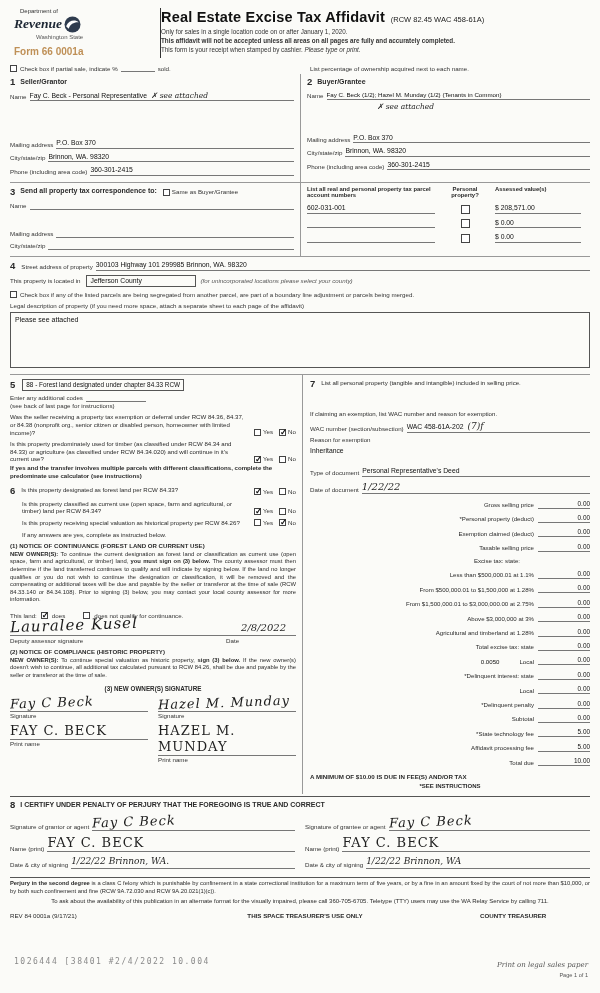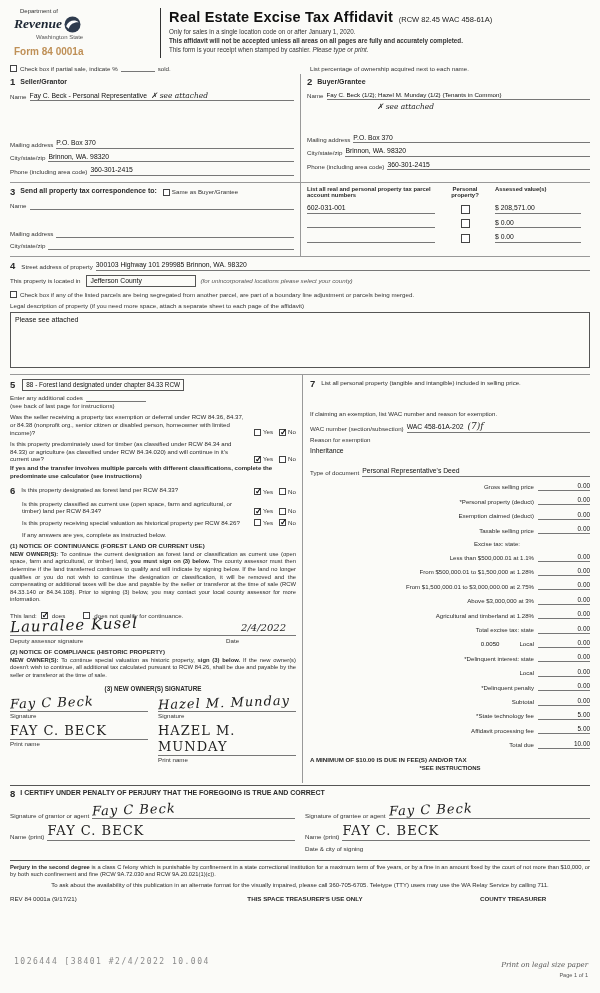--- a/index.html
+++ b/index.html
@@ -20,21 +20,21 @@
   .num{font-weight:bold;font-size:9.5px;margin-right:3px;line-height:1}
   .sec-title{font-weight:bold;font-size:7px}
   
   .header{display:flex;gap:8px}
   .logo-col{width:142px;flex:none;padding-left:4px}
   .dept-of{font-size:6px;color:#333;margin-left:6px}
   .rev-row{display:flex;align-items:center;gap:2px}
   .revenue{font-family:"Liberation Serif",serif;font-weight:bold;font-style:italic;font-size:13.5px;color:#1d2734}
   .state{font-size:6px;color:#555;margin-left:22px}
   .form-no{font-weight:bold;font-size:10px;color:#bf9057;margin-top:4px}
-  .title-col{flex:1;border-left:1.5px solid #333;padding-left:8px}
+  .title-col{flex:1;border-left:1.5px solid #333;}
   .main-title{font-weight:bold;font-size:14.5px;color:#111;letter-spacing:.2px}
   .title-ref{font-size:7.5px;color:#222;margin-left:4px}
   .note{font-size:6.3px;margin-top:1.5px;color:#333}
   
   .top-row{display:flex;align-items:flex-end;margin-top:6px;padding-bottom:2px}
   .top-left{width:292px;display:flex;align-items:flex-end;gap:3px}
   
   .sec12{display:flex;border-bottom:1px solid #999}
   .s-col{width:50%;padding:3px 6px 6px 0}
   .s-col.right{border-left:1px solid #999;padding-left:6px;padding-right:0}
@@ -94,21 +94,21 @@
       <div class="rev-row">
         <span class="revenue">Revenue</span>
         <span>
           <svg width="17" height="17" viewBox="0 0 20 20">
               <circle cx="10" cy="10" r="9.4" fill="#2e3b4e"></circle>
               <path d="M2.5 12 C6 4.5,13 4,17.5 7.5 C12 7,7.5 9.5,5.5 15 Z" fill="#ffffff"></path>
             </svg>
         </span>
       </div>
       <div class="state">Washington State</div>
-      <div class="form-no">Form 84 0001a</div>
+      <div class="form-no">Form 66 0001a</div>
     </div>
     <div class="title-col">
       <div>
         <span class="main-title">Real Estate Excise Tax Affidavit</span>
         <span class="title-ref">(RCW 82.45 WAC 458-61A)</span>
       </div>
       <div class="note gray">Only for sales in a single location code on or after January 1, 2020.</div>
       <div class="note b">This affidavit will not be accepted unless all areas on all pages are fully and accurately completed.</div>
       <div class="note">
         <span>This form is your receipt when stamped by cashier.</span>
@@ -356,21 +356,21 @@
       <div class="land-row">
         <span class="lbl">This land:</span>
         <span class="cb checked"></span>
         <span class="lbl">does</span>
         <span class="cb" style="margin-left:14px"></span>
         <span class="lbl">does not qualify for continuance.</span>
       </div>
 
       <div class="sig-flex">
         <span class="script" style="font-size:15px">Lauralee Kusel</span>
-        <span class="hand" style="font-size:10px;margin-right:10px">2/4/2022</span>
+        <span class="hand" style="font-size:10px;margin-right:10px">2/8/2022</span>
       </div>
       <div style="display:flex;border-top:1px solid #777;padding-top:1px">
         <span class="lbl" style="flex:1">Deputy assessor signature</span>
         <span class="lbl" style="width:70px">Date</span>
       </div>
 
       <div class="b" style="margin-top:4px;font-size:6.1px">(2) NOTICE OF COMPLIANCE (HISTORIC PROPERTY)</div>
       <div class="notice-body">
         <span class="b">NEW OWNER(S):</span>
         <span>To continue special valuation as historic property,</span>
@@ -420,20 +420,26 @@
         </span>
       </div>
       <div class="lbl" style="margin-top:3px">Reason for exemption</div>
       <div class="filled" style="margin-top:3px">Inheritance</div>
       <div style="height:8px"></div>
 
       <div class="fline">
         <span class="lbl">Type of document</span>
         <span class="uline grow">
           <span class="filled">Personal Representative's Deed</span>
+        </span>
+      </div>
+      <div class="fline">
+        <span class="lbl">Date of document</span>
+        <span class="uline grow">
+          <span class="hand" style="font-size:10px">1/22/22</span>
         </span>
       </div>
 
       <div class="mrow">
           <span>Gross selling price</span>
           <span class="mval">0.00</span>
         </div>
       <div class="mrow">
           <span>*Personal property (deduct)</span>
           <span class="mval">0.00</span>
@@ -524,52 +530,61 @@
           <span class="uline grow" style="min-height:15px">
             <span class="script">Fay C Beck</span>
           </span>
         </div>
         <div class="fline">
           <span class="lbl">Name (print)</span>
           <span class="uline grow">
             <span class="hand-caps">FAY C. BECK</span>
           </span>
         </div>
+        <div class="fline">
+          <span class="lbl">Date &amp; city of signing</span>
+          <span class="uline grow">
+            <span class="hand" style="font-size:9px">1/22/22   Brinnon, WA.</span>
+          </span>
+        </div>
       </div>
       <div>
         <div class="fline" style="margin-top:0">
           <span class="lbl">Signature of grantee or agent</span>
           <span class="uline grow" style="min-height:15px">
             <span class="script">Fay C Beck</span>
           </span>
         </div>
         <div class="fline">
           <span class="lbl">Name (print)</span>
           <span class="uline grow">
             <span class="hand-caps">FAY C. BECK</span>
           </span>
         </div>
         <div class="fline">
           <span class="lbl">Date &amp; city of signing</span>
+          <span class="uline grow">
+            <span class="hand" style="font-size:9px">1/22/22   Brinnon, WA</span>
+          </span>
         </div>
       </div>
     </div>
   </div>
 
   <div class="footer">
     <div class="perjury">
       <span class="b">Perjury in the second degree</span><span> is a class C felony which is punishable by confinement in a state correctional institution for a maximum term of five years, or by a fine in an amount fixed by the court of not more than $10,000, or by both such confinement and fine (RCW 9A.72.030 and RCW 9A.20.021(1)(c)).</span>
     </div>
     <div class="altfmt">To ask about the availability of this publication in an alternate format for the visually impaired, please call 360-705-6705. Teletype (TTY) users may use the WA Relay Service by calling 711.</div>
     <div class="foot-row">
       <span class="c1">REV 84 0001a  (9/17/21)</span>
       <span class="c2">THIS SPACE TREASURER'S USE ONLY</span>
       <span class="c3">COUNTY TREASURER</span>
     </div>
   </div>
 
   <div class="stamp">1026444 [38401 #2/4/2022 10.004</div>
   <div class="corner">
-    <div class="l1">Print on legal size paper</div>
+    <div class="l1">Print on legal sales paper</div>
     <div class="l2">Page 1 of 1</div>
   </div>
 
 </div>
 
 </body></html>

